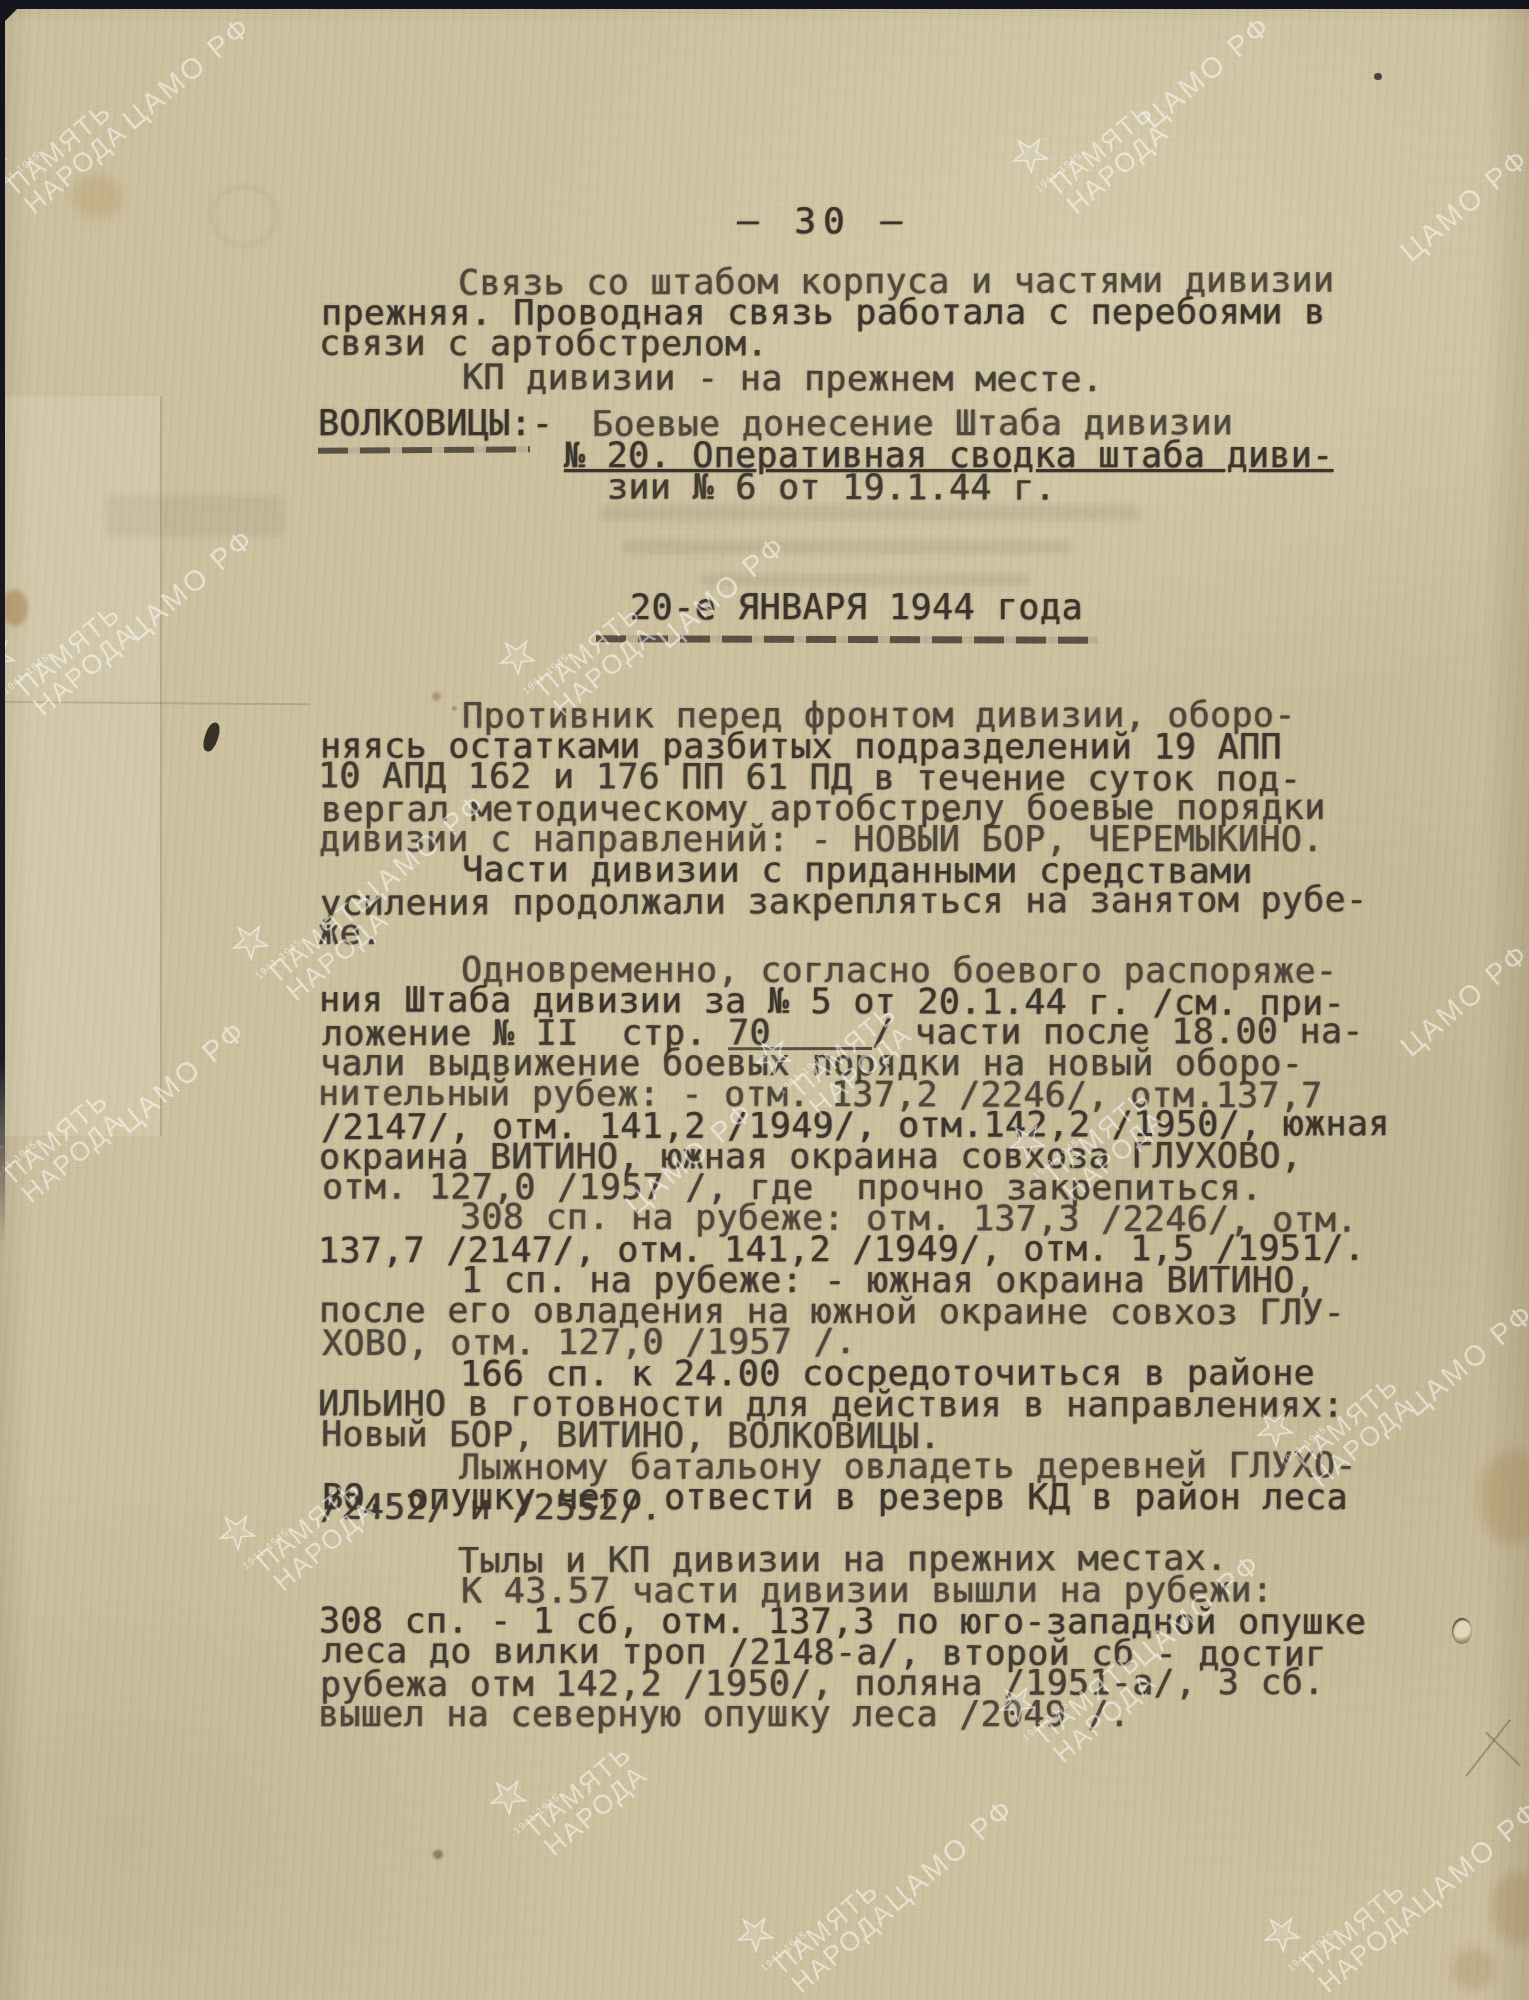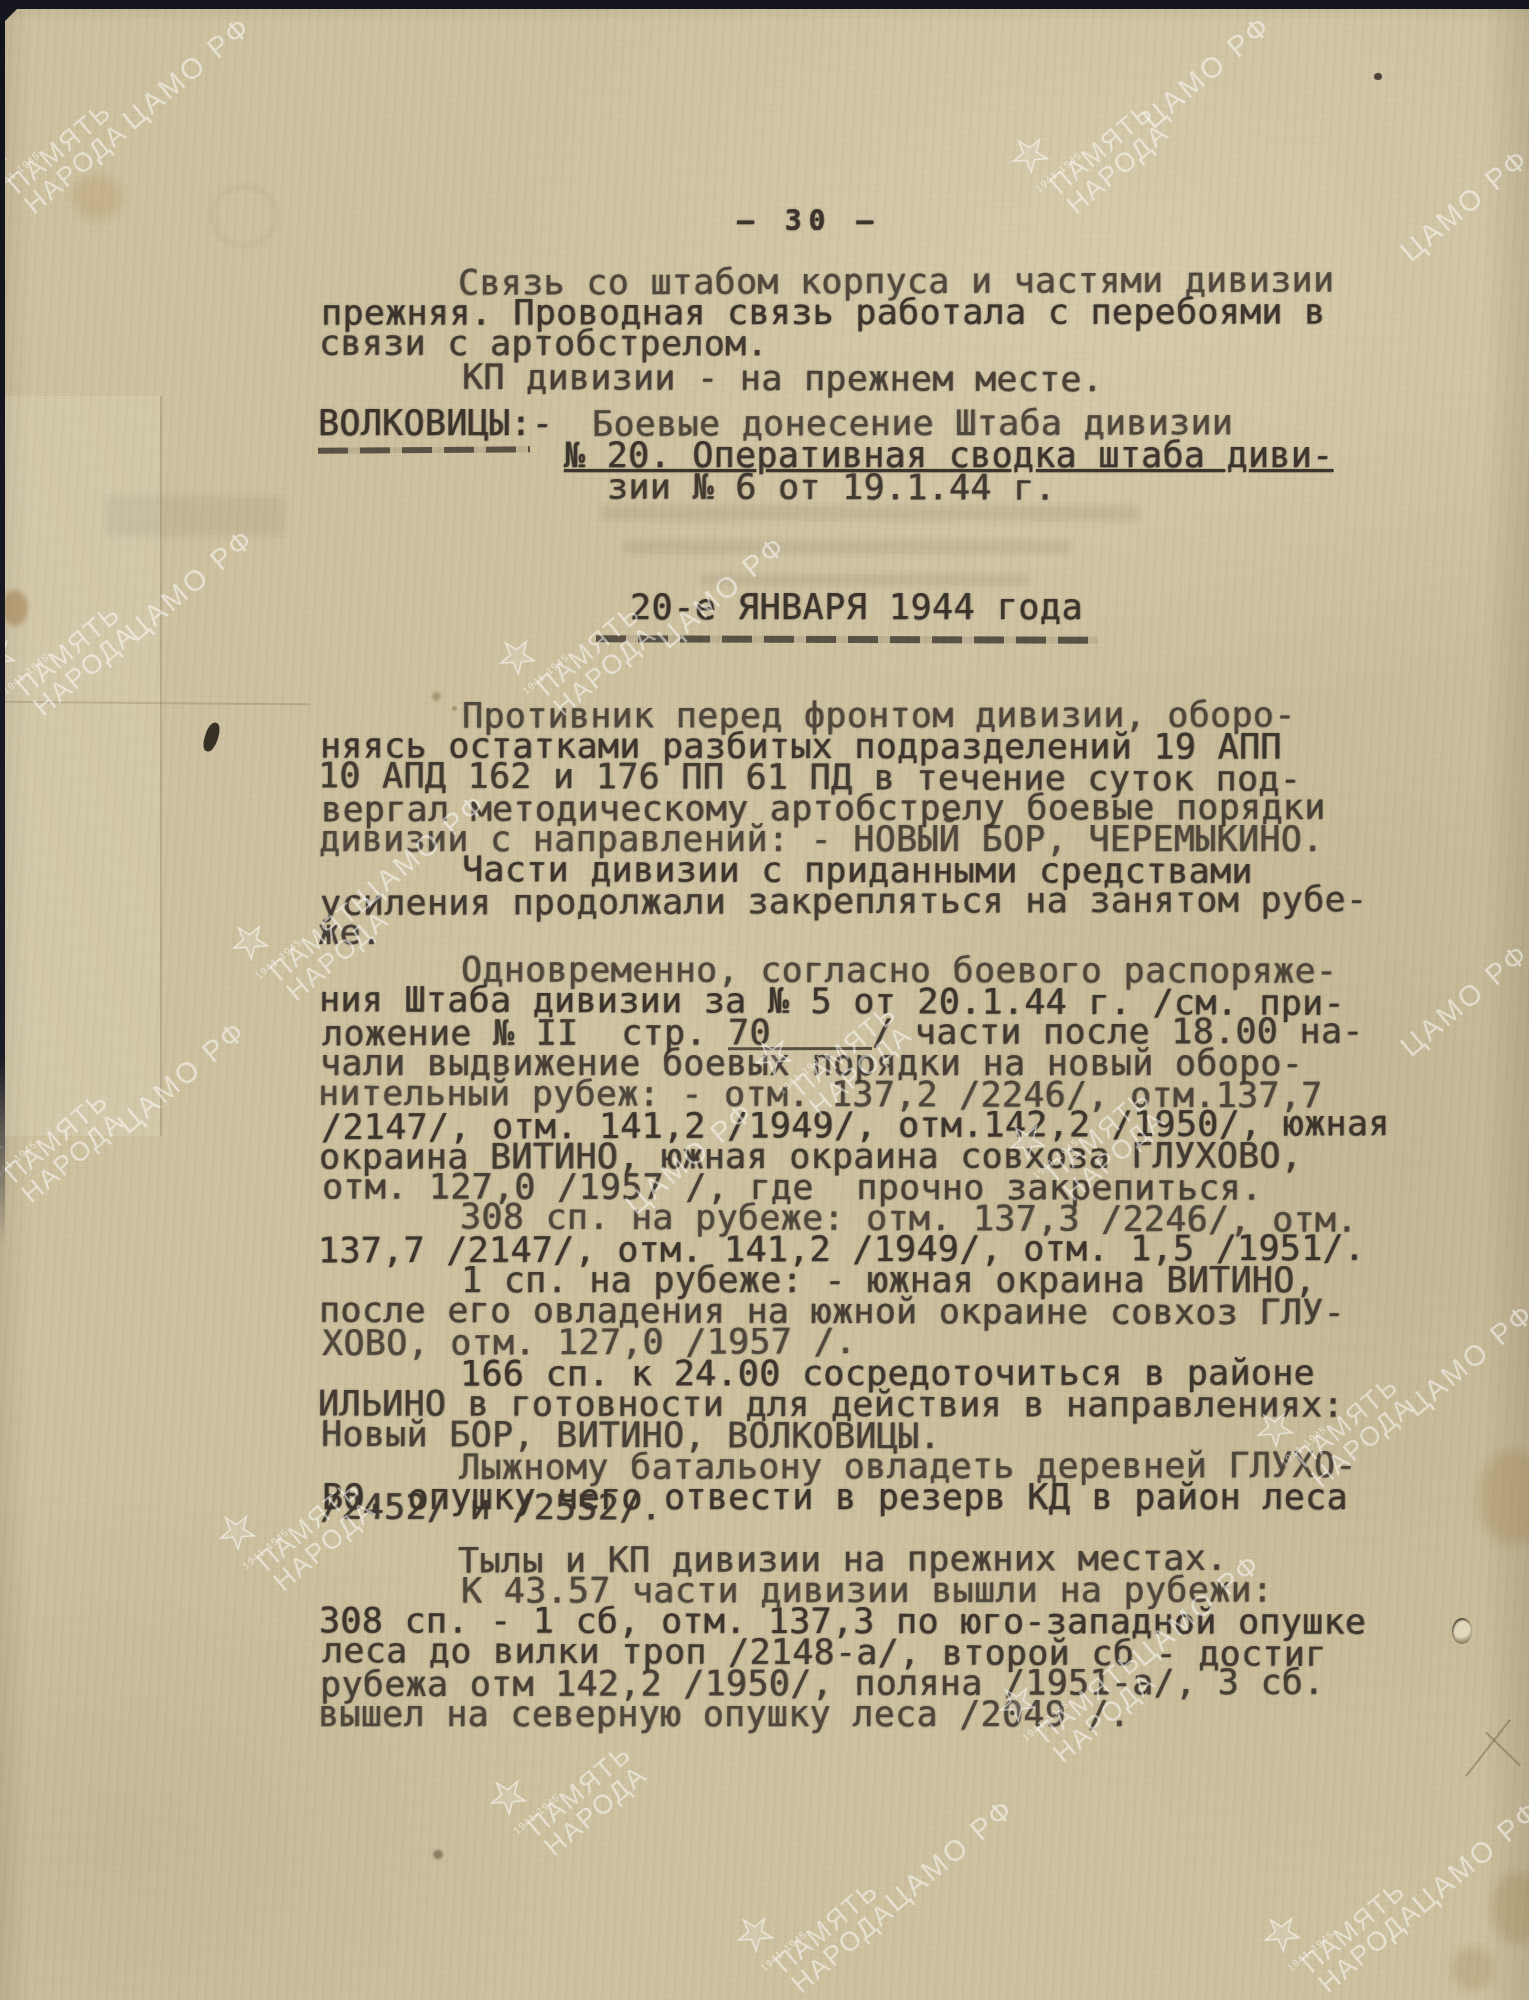--- a/index.html
+++ b/index.html
@@ -21,21 +21,21 @@
       repeating-linear-gradient(93deg, rgba(255,255,255,.028) 0 2px, rgba(95,80,52,.03) 2px 5px, transparent 5px 9px),
       repeating-linear-gradient(1.5deg, rgba(95,80,52,.03) 0 1px, transparent 1px 6px);
   }
   .tline{
     position:absolute;white-space:pre;
     font-family:"DejaVu Sans Mono","Liberation Mono",monospace;
     font-size:35px;line-height:30px;letter-spacing:.3px;
     color:#3b342c;
     text-shadow:.8px 0 0 rgba(55,48,40,.5), 0 0 2.5px rgba(88,75,58,.45), -.5px .8px 0 rgba(55,48,40,.3);
   }
-  .pgnum{font-weight:bold;font-size:28px;letter-spacing:7px;}
+  .pgnum{font-weight:normal;font-size:36px;letter-spacing:7px;}
   .heading{letter-spacing:.5px;}
   .blank70{display:inline-block;min-width:108px;border-bottom:3px solid rgba(59,52,44,.85);padding-right:36px;}
   .dashline{position:absolute;height:6px;opacity:.85;
     background:repeating-linear-gradient(90deg,#453e34 0 30px, rgba(69,62,52,.15) 30px 42px);}
   .ghost{position:absolute;background:#4a4030;opacity:.10;filter:blur(3px);border-radius:6px;}
   .stain{position:absolute;border-radius:50%;pointer-events:none;}
   
   .wm{position:absolute;transform:translate(-50%,-50%) rotate(-40deg);
       font-family:"Liberation Sans","DejaVu Sans",sans-serif;
       color:rgba(255,255,255,.50);pointer-events:none;}

